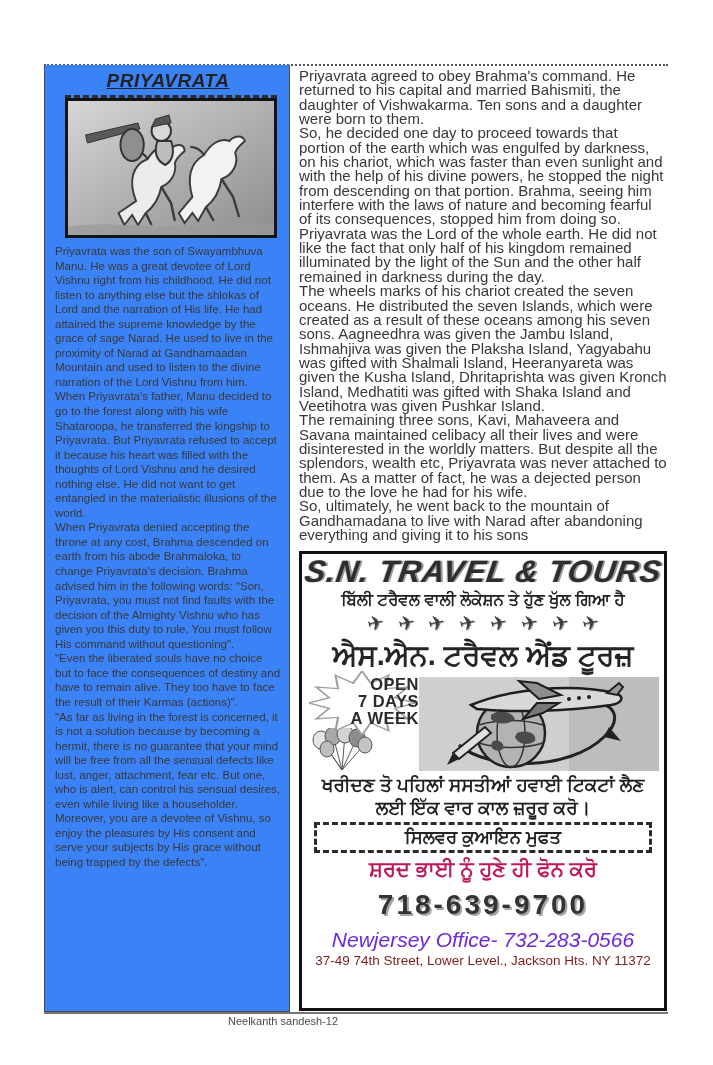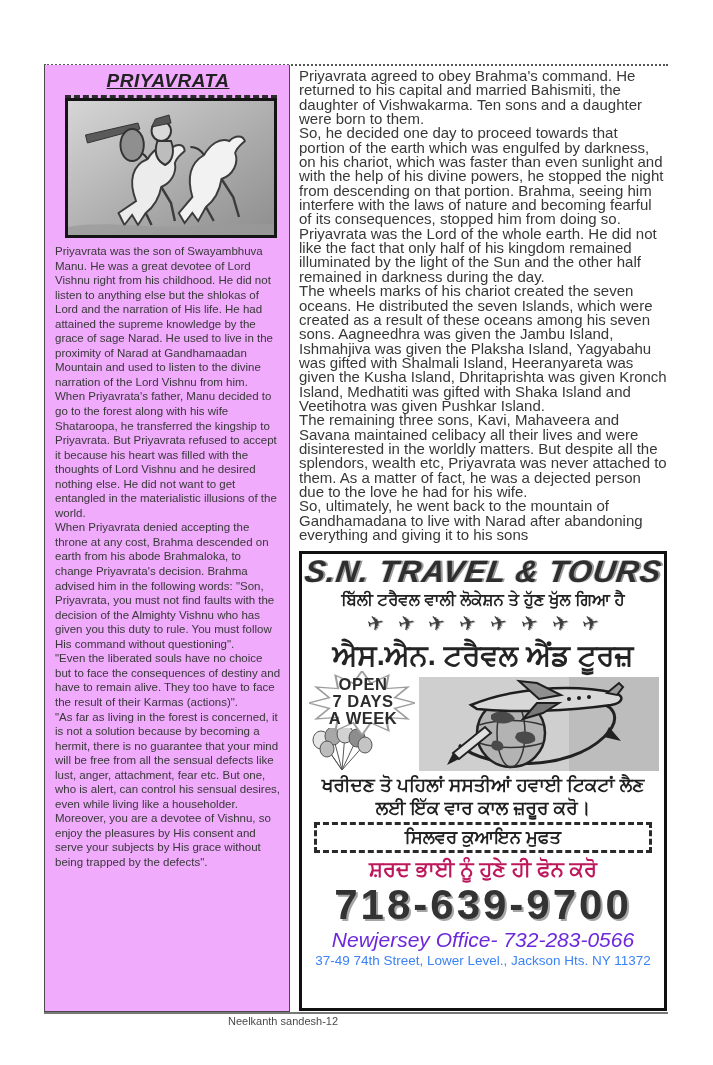--- a/index.html
+++ b/index.html
@@ -8,21 +8,21 @@
     font-family:"Liberation Sans",sans-serif;color:#3a3a3a;overflow:hidden;
   }
   
   .topline{position:absolute;left:44px;top:64px;width:624px;border-top:2px dotted #555;}
   .bottomline{position:absolute;left:44px;top:1012px;width:624px;border-top:2px solid #777;}
 
   
   .left-col{
     position:absolute;left:44px;top:65px;width:246px;height:947px;
     border:1.5px solid #4a4a4a;border-top:none;box-sizing:border-box;
-    padding:3px 8px 0 10px;background:#f0abfc;
+    padding:3px 8px 0 10px;background:#3b82f6;
   }
   .article-title{
     margin:2px 0 3px 0;text-align:center;font-size:19px;font-weight:bold;font-style:italic;
     color:#222;text-decoration:underline;letter-spacing:.5px;
   }
   .dash-line{border-top:3px dashed #2c2c2c;margin:0 4px 0 10px;}
   .image-frame{
     margin:0 4px 6px 10px;border:3px solid #141414;height:134px;overflow:hidden;background:#b9b9b9;
   }
   .image-frame svg{display:block;width:100%;height:100%;}
@@ -44,36 +44,36 @@
     text-shadow:2px 0 0 #9a9a9a, -1px 0 0 #cfcfcf;
   }
   .ad-tagline{font-size:16.5px;font-weight:bold;color:#222;line-height:22px;white-space:nowrap;}
   .plane-row{display:flex;gap:14px;line-height:24px;margin:1px 0;}
   .plane-row span{font-size:20px;color:#3d3d3d;transform:rotate(-12deg);text-shadow:1px 1px 0 #aaa;}
   .ad-name{font-size:29px;font-weight:bold;color:#242424;line-height:38px;white-space:nowrap;}
   .ad-graphic{display:flex;width:100%;height:98px;margin:1px 0;}
   .open-stack{width:112px;position:relative;text-align:center;}
   .open-stack svg.burst{position:absolute;left:2px;top:-4px;width:106px;height:64px;z-index:0;}
   .open-lines{position:relative;z-index:1;padding-top:1px;}
-  .open-lines div{font-size:16.5px;font-weight:900;color:#2b2b2b;line-height:17px;letter-spacing:.5px;}
+  .open-lines div{font-size:16.5px;font-weight:900;color:#2b2b2b;line-height:17px;letter-spacing:.5px;text-align:right;}
   .balloons{margin-top:1px;}
   .globe-art{flex:1;height:98px;}
   .globe-art svg,.balloons svg{display:block;}
   .ad-pitch div{font-size:18.5px;font-weight:bold;color:#1f1f1f;line-height:22.5px;text-align:center;white-space:nowrap;}
   .coupon{
     border:3px dashed #2a2a2a;width:96%;box-sizing:border-box;margin:3px 0 2px 0;padding:1px 0 2px 0;
   }
   .coupon div{font-size:18px;font-weight:bold;color:#232323;line-height:22px;text-align:center;white-space:nowrap;}
   .ad-call{font-size:21px;font-weight:bold;color:#be185d;line-height:28px;white-space:nowrap;}
   .ad-phone{
-    font-size:42px;font-weight:900;color:#333;letter-spacing:3px;line-height:44px;
+    font-size:28px;font-weight:900;color:#333;letter-spacing:3px;line-height:44px;
     text-shadow:2px 2px 0 #a5a5a5;white-space:nowrap;
   }
   .ad-office{font-size:21px;font-weight:normal;font-style:italic;color:#6d28d9;line-height:26px;white-space:nowrap;}
-  .ad-address{font-size:13.5px;color:#3b82f6;line-height:16px;white-space:nowrap;text-align:right;}
+  .ad-address{font-size:13.5px;color:#7f1d1d;line-height:16px;white-space:nowrap;text-align:right;}
 
   .footer{
     position:absolute;left:0;top:1015px;width:566px;text-align:center;
     font-size:11px;color:#4a4a4a;
   }
 </style>
 </head>
 <body>
 
 <div class="page">

